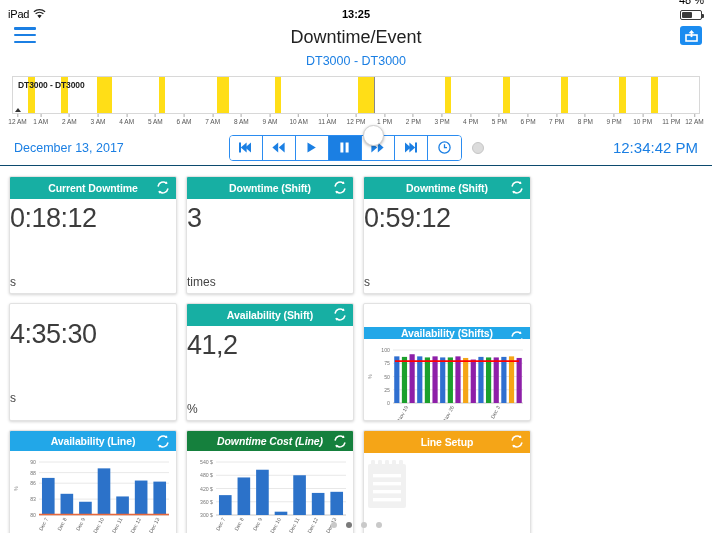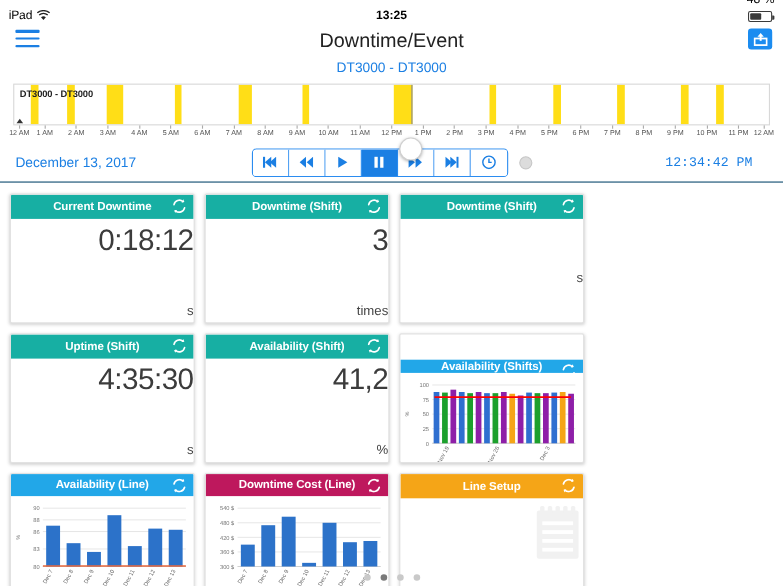--- a/index.html
+++ b/index.html
@@ -92,21 +92,21 @@
     box-shadow:0 1px 3px rgba(0,0,0,.30);
     z-index:6;
   }
 
   
   .controlbar {
     height:36px; position:relative; border-bottom:1px solid #0c4a6e;
     display:flex; align-items:center;
   }
   .cb-date { position:absolute; left:14px; font-size:12.5px; color:#1b7fe3; }
-  .cb-time { position:absolute; right:28px; font-size:12px; color:#1b7fe3;font-family:Liberation Mono, monospace; }
+  .cb-time { position:absolute; right:14px; font-size:15px; color:#1b7fe3; }
   .cb-center { margin:0 auto; display:flex; align-items:center; gap:10px; }
   .seg {
     display:flex; border:1px solid #2b8cf0; border-radius:4px; overflow:hidden;
     background:#fff;
   }
   .seg button {
     width:33px; height:24px; border:none; border-right:1px solid #2b8cf0;
     background:#fff; color:#1b7fe3; cursor:pointer;
     display:flex; align-items:center; justify-content:center; padding:0;
   }
@@ -135,21 +135,21 @@
     font-size:10.5px; font-weight:bold; letter-spacing:-0.1px;
   }
   .tile-head.teal { background:#17AFA3; }
   .tile-head.blue { background:#22A7E8; }
   .tile-head.amber{ background:#F5A517; }
   .refresh-ico {
     position:absolute; right:6px; top:4px; width:14px; height:14px;
   }
   .tile-body {
     flex:1; display:flex; flex-direction:column;
-    align-items:flex-end; justify-content:center; padding-top:2px;gap:34px;
+    align-items:flex-start; justify-content:center; padding-top:2px;gap:34px;
   }
   .big-val { font-size:27px; color:#3c3c3c; letter-spacing:-0.5px; line-height:1; }
   .unit { font-size:12px; color:#444; margin-top:9px; }
   .chart-body { flex:1; padding:4px 3px 2px 3px; }
 
   
   .doc-ico { width:46px; margin-top:4px; }
 
   
   .dots {
@@ -364,35 +364,25 @@
           <span class="refresh-ico">
             <svg width="14" height="13" viewBox="0 0 14 13">
               <path d="M10.3 2.2 A5 5 0 0 0 2.2 5.0" fill="none" stroke="#fff" stroke-width="1.5" stroke-linecap="round"></path>
               <path d="M3.6 10.6 A5 5 0 0 0 11.8 8.0" fill="none" stroke="#fff" stroke-width="1.5" stroke-linecap="round"></path>
               <path d="M10.6 0.2 L11.6 2.6 L9.0 3.0 Z" fill="#fff"></path>
               <path d="M3.3 12.7 L2.3 10.3 L4.9 9.9 Z" fill="#fff"></path>
             </svg>
           </span>
         </div>
         <div class="tile-body">
+          <div class="big-val">0:59:12</div>
           <div class="unit">s</div>
         </div>
       </div>
       <div class="tile">
-        <div class="tile-head teal" style="background: rgb(23, 175, 163);">
-          <span>Uptime (Shift)</span>
-          <span class="refresh-ico">
-            <svg width="14" height="13" viewBox="0 0 14 13">
-              <path d="M10.3 2.2 A5 5 0 0 0 2.2 5.0" fill="none" stroke="#fff" stroke-width="1.5" stroke-linecap="round"></path>
-              <path d="M3.6 10.6 A5 5 0 0 0 11.8 8.0" fill="none" stroke="#fff" stroke-width="1.5" stroke-linecap="round"></path>
-              <path d="M10.6 0.2 L11.6 2.6 L9.0 3.0 Z" fill="#fff"></path>
-              <path d="M3.3 12.7 L2.3 10.3 L4.9 9.9 Z" fill="#fff"></path>
-            </svg>
-          </span>
-        </div>
         <div class="tile-body">
           <div class="big-val">4:35:30</div>
           <div class="unit">s</div>
         </div>
       </div>
       <div class="tile">
         <div class="tile-head teal" style="background: rgb(23, 175, 163); align-items: center;">
           <span>Availability (Shift)</span>
           <span class="refresh-ico">
             <svg width="14" height="13" viewBox="0 0 14 13">
@@ -497,21 +487,21 @@
             <text x="53.857142857142854" y="64" font-size="5.2" fill="#666" text-anchor="end" transform="rotate(-62 53.857142857142854 64)">Dec 8</text>
             <text x="72.42857142857143" y="64" font-size="5.2" fill="#666" text-anchor="end" transform="rotate(-62 72.42857142857143 64)">Dec 9</text>
             <text x="91.00000000000001" y="64" font-size="5.2" fill="#666" text-anchor="end" transform="rotate(-62 91.00000000000001 64)">Dec 10</text>
             <text x="109.57142857142858" y="64" font-size="5.2" fill="#666" text-anchor="end" transform="rotate(-62 109.57142857142858 64)">Dec 11</text>
             <text x="128.14285714285714" y="64" font-size="5.2" fill="#666" text-anchor="end" transform="rotate(-62 128.14285714285714 64)">Dec 12</text>
             <text x="146.71428571428572" y="64" font-size="5.2" fill="#666" text-anchor="end" transform="rotate(-62 146.71428571428572 64)">Dec 13</text>
           </svg>
         </div>
       </div>
       <div class="tile">
-        <div class="tile-head blue" style="background: #be185d;">
+        <div class="tile-head blue" style="background: #15803d; font-style: italic;">
           <span>Downtime Cost (Line)</span>
           <span class="refresh-ico">
             <svg width="14" height="13" viewBox="0 0 14 13">
               <path d="M10.3 2.2 A5 5 0 0 0 2.2 5.0" fill="none" stroke="#fff" stroke-width="1.5" stroke-linecap="round"></path>
               <path d="M3.6 10.6 A5 5 0 0 0 11.8 8.0" fill="none" stroke="#fff" stroke-width="1.5" stroke-linecap="round"></path>
               <path d="M10.6 0.2 L11.6 2.6 L9.0 3.0 Z" fill="#fff"></path>
               <path d="M3.3 12.7 L2.3 10.3 L4.9 9.9 Z" fill="#fff"></path>
             </svg>
           </span>
         </div>

